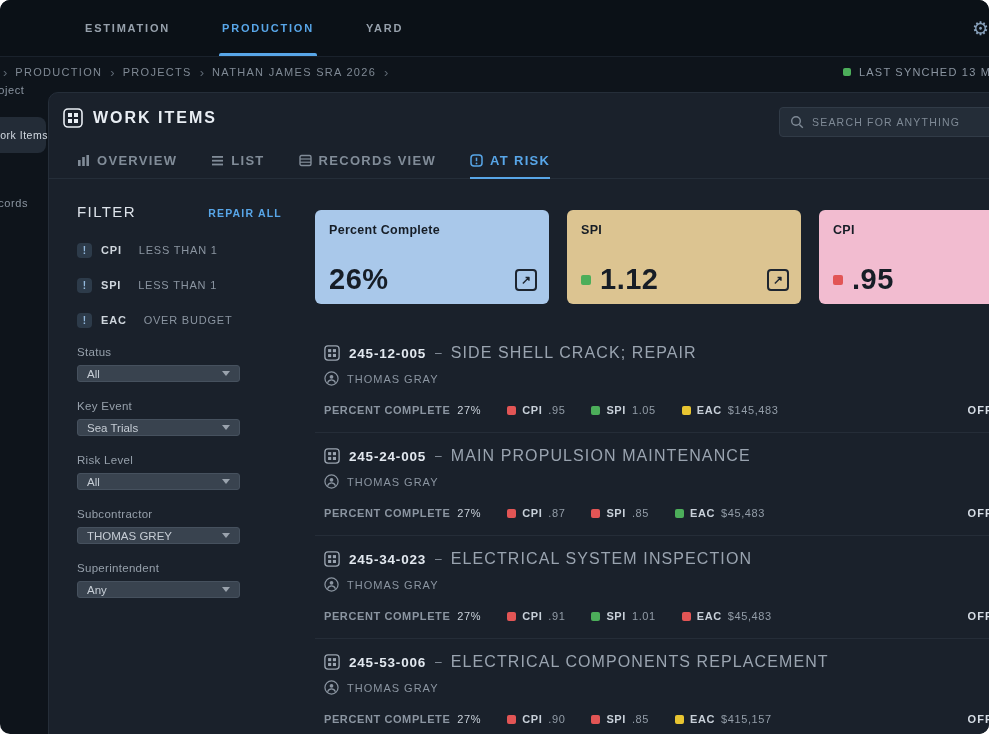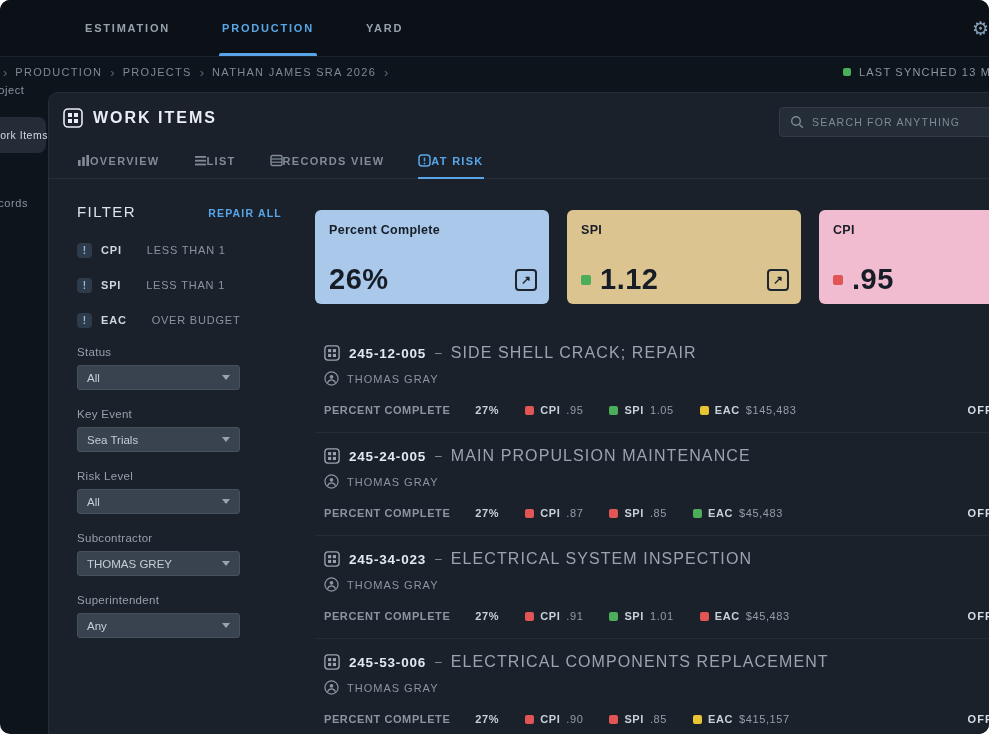--- a/index.html
+++ b/index.html
@@ -33,37 +33,37 @@
 
   
   .card { position:absolute; left:48px; top:92px; width:1012px; height:690px; background:#1a212b; border:1px solid #252e39; border-radius:10px; }
   .title-wrap { position:absolute; left:14px; top:15px; display:flex; align-items:center; gap:10px; }
   .card-title { font-size:16px; font-weight:700; letter-spacing:2px; color:#e9eef4; white-space:nowrap; }
   .search { position:absolute; left:730px; top:14px; width:266px; height:30px; background:#242d38; border:1px solid #313b47; border-radius:4px; display:flex; align-items:center; padding:0 10px; gap:8px; }
   .search input { flex:1; min-width:0; background:transparent; border:none; outline:none; color:#cdd4dc; font-size:10.5px; letter-spacing:1.2px; font-family:inherit; }
   .search input::placeholder { color:#7f8a96; letter-spacing:1.2px; }
 
   .view-tabs { position:absolute; left:0; top:50px; width:100%; height:36px; display:flex; gap:34px; padding-left:28px; border-bottom:1px solid #252e39; align-items:center; }
-  .view-tab { position:relative; display:flex; align-items:center; height:100%; font-size:11px; font-weight:700; letter-spacing:1.3px; color:#818c98; cursor:pointer; white-space:nowrap; }
+  .view-tab { position:relative; display:flex; align-items:center; gap:7px; height:100%; font-size:13px; font-weight:700; letter-spacing:1.3px; color:#818c98; cursor:pointer; white-space:nowrap; }
   .view-tab.active { color:#58a6e8;text-align:center; }
   .view-tab.active::after { content:""; position:absolute; left:0; right:0; bottom:-1px; height:2px; background:#58a6e8; }
 
   
   .filter { position:absolute; left:28px; top:110px; width:205px; }
   .filter-head { display:flex; align-items:baseline; justify-content:space-between; }
   .filter-title { font-size:15px; letter-spacing:1.4px; color:#dde3ea; font-weight:400; }
   .clear-all { font-size:10.5px; font-weight:700; letter-spacing:1.2px; color:#58a6e8; cursor:pointer; }
   .chips { margin-top:22px; display:flex; flex-direction:column; gap:19px; }
   .chip { display:flex; align-items:center; gap:9px; cursor:pointer; height:16px; }
   .chip-icon { width:15px; height:15px; border-radius:4px; background:#2d3b4a; color:#93b9dd; font-size:10px; font-weight:700; display:flex; align-items:center; justify-content:center; flex:0 0 auto; }
   .chip-metric { font-size:11px; font-weight:700; letter-spacing:.8px; color:#cfd6dd; }
-  .chip-cond { font-size:11px; letter-spacing:.8px; color:#8b95a1; margin-left:16px; white-space:nowrap;text-align:center; }
+  .chip-cond { font-size:11px; letter-spacing:.8px; color:#8b95a1; margin-left:8px; white-space:nowrap;text-align:center; }
   .fgroup { margin-top:18px; }
   .fgroup .flabel { display:block; font-size:11.5px; color:#96a0ab; margin-bottom:7px; letter-spacing:.3px; }
-  .fselect { width:163px; height:25px; background:#39434f; border:1px solid #46515e; border-radius:3px; display:flex; align-items:center; justify-content:space-between; padding:0 9px; cursor:pointer; }
+  .fselect { width:163px; height:17px; background:#39434f; border:1px solid #46515e; border-radius:3px; display:flex; align-items:center; justify-content:space-between; padding:0 9px; cursor:pointer; }
   .fselect-value { font-size:11.5px; color:#c6cdd5; white-space:nowrap; overflow:hidden; }
   .fselect-caret { width:0; height:0; border-left:4px solid transparent; border-right:4px solid transparent; border-top:5px solid #9aa3ad; }
 
   
   .kpis { position:absolute; left:266px; top:117px; display:flex; gap:18px; }
   .kpi { position:relative; width:234px; height:94px; border-radius:6px; padding:13px 14px; color:#161d26; }
   .kpi-label { font-size:12.5px; font-weight:700; letter-spacing:.3px; }
   .kpi-bottom { position:absolute; left:14px; right:12px; bottom:10px; display:flex; align-items:center; }
   .kpi-dot { width:10px; height:10px; border-radius:2px; margin-right:9px; flex:0 0 auto; }
   .kpi-value { font-size:29px; font-weight:700; letter-spacing:.5px; line-height:1; }
@@ -73,21 +73,21 @@
   .rows { position:absolute; left:266px; top:237px; width:726px; }
   .row { padding:14px 0 16px 9px; border-bottom:1px solid #252d38; cursor:pointer; }
   .row-top { display:flex; align-items:center; gap:9px; }
   .row-id { font-size:13.5px; font-weight:700; letter-spacing:.8px; color:#e2e8ef; white-space:nowrap; }
   .row-dash { color:#8b95a1; font-size:12px; }
   .row-title { font-size:16px; letter-spacing:1.1px; color:#9aa4b0; white-space:nowrap; }
   .row-owner { margin-top:9px; display:flex; align-items:center; gap:8px; }
   .owner-name { font-size:11px; letter-spacing:1px; color:#8b95a1; white-space:nowrap;text-align:right; }
   .row-stats { margin-top:18px; display:flex; align-items:center; font-size:11px; letter-spacing:.6px; white-space:nowrap; }
   .stat-label { color:#8b95a1; font-weight:700; }
-  .stat-val { color:#c8d0d9; margin-left:25px;font-weight:bold; }
+  .stat-val { color:#c8d0d9; margin-left:7px; }
   .metric { display:flex; align-items:center; margin-left:26px; gap:6px; }
   .metric-sq { width:9px; height:9px; border-radius:2px; flex:0 0 auto; }
   .metric-name { font-weight:700; color:#c8d0d9; }
   .metric-val { color:#939da8; }
   .row-status { margin-left:auto; font-weight:700; color:#d6dde5; letter-spacing:1.1px; }
 
   .icn { display:block; flex:0 0 auto; }
 </style>
 </head>
 <body>

